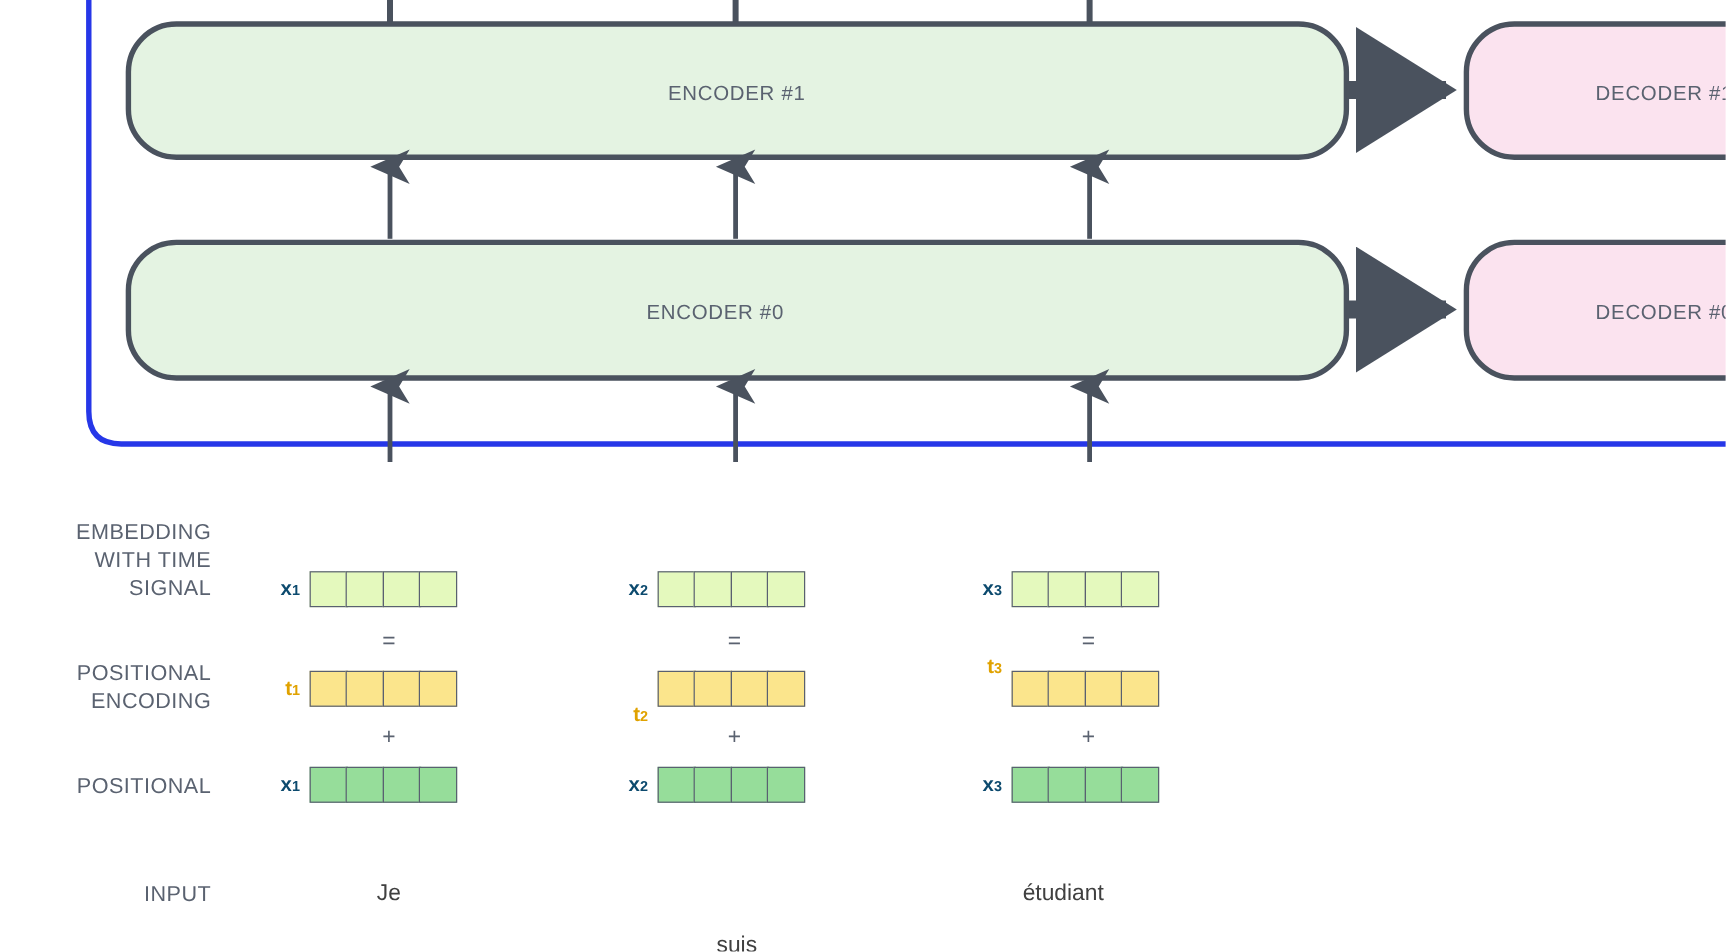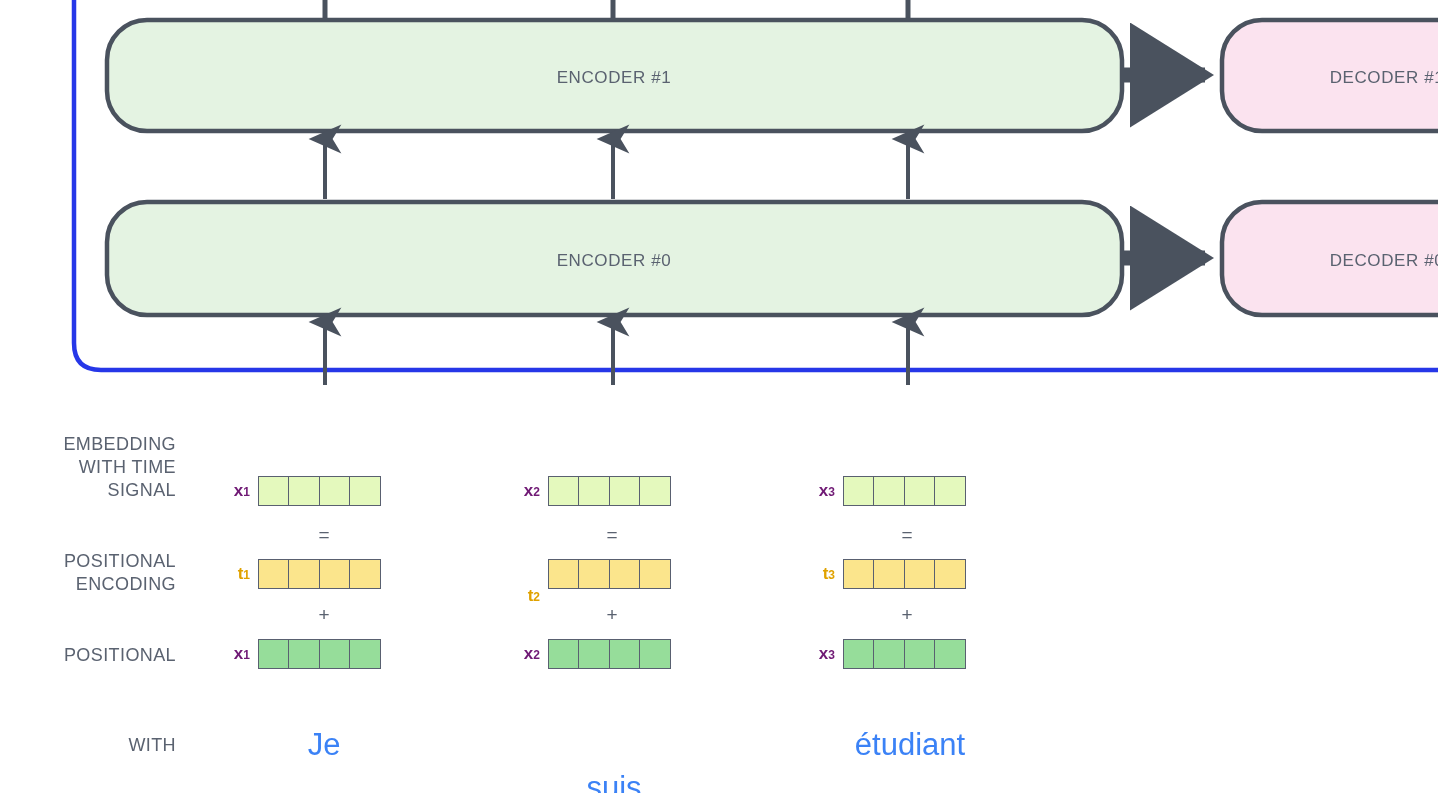--- a/index.html
+++ b/index.html
@@ -44,34 +44,34 @@
   .green .cell{background:#96dd9a;}
 
   .veclabel{
     position:absolute;
     font-size:17px;
     font-weight:bold;
     transform:translate(-100%,-50%);
     white-space:nowrap;
   }
   .veclabel .sub{font-size:12px;font-weight:bold;}
-  .lbl-green{color:#701a75;}
+  .lbl-green{color:#0c4a6e;}
   .lbl-amber{color:#e0a200;}
 
   .op{
     position:absolute;
     color:#5a6270;
     font-size:19px;
     transform:translate(-50%,-50%);
   }
 
   .word{
     position:absolute;
-    color:#3b82f6;
-    font-size:31px;
+    color:#404040;
+    font-size:19px;
     transform:translate(-50%,-50%);
     white-space:nowrap;
   }
 </style>
 </head>
 <body>
 
 <div id="stage">
 
   <svg id="vec" viewBox="0 0 1438 793" xmlns="http://www.w3.org/2000/svg">
@@ -111,31 +111,31 @@
       <line x1="613" y1="385" x2="613" y2="322"></line>
       <line x1="908" y1="385" x2="908" y2="322"></line>
     </g>
 
     <line x1="1122" y1="75" x2="1205" y2="75" stroke="#4a525e" stroke-width="15" marker-end="url(#arrowFat)"></line>
 
     <line x1="1122" y1="258" x2="1205" y2="258" stroke="#4a525e" stroke-width="15" marker-end="url(#arrowFat)"></line>
   </svg>
 
   <div class="blocklabel" style="left:614px;top:78px;">ENCODER #1</div>
-  <div class="blocklabel" style="left:614px;top:261px;">ENCODER #0</div>
+  <div class="blocklabel" style="left:596px;top:261px;">ENCODER #0</div>
   <div class="blocklabel" style="left:1387px;top:78px;">DECODER #1</div>
   <div class="blocklabel" style="left:1387px;top:261px;">DECODER #0</div>
 
   <div class="rowlabel" style="left:176px;top:573px;">POSITIONAL
 ENCODING</div>
   <div class="rowlabel" style="left:176px;top:467px;">EMBEDDING
 WITH TIME
 SIGNAL</div>
   <div class="rowlabel" style="left:176px;top:655px;">POSITIONAL</div>
-  <div class="rowlabel" style="left:176px;top:745px;">WITH</div>
+  <div class="rowlabel" style="left:176px;top:745px;">INPUT</div>
 
   <div class="veclabel lbl-green" style="left:250px;top:491px;">
     <span>x</span><span class="sub">1</span>
   </div>
   <div class="vecgroup lime" style="left:258px;top:491px;">
     <div class="cell"></div>
     <div class="cell"></div>
     <div class="cell"></div>
     <div class="cell"></div>
   </div>
@@ -197,34 +197,34 @@
   <div class="veclabel lbl-green" style="left:835px;top:491px;">
     <span>x</span><span class="sub">3</span>
   </div>
   <div class="vecgroup lime" style="left:843px;top:491px;">
     <div class="cell"></div>
     <div class="cell"></div>
     <div class="cell"></div>
     <div class="cell"></div>
   </div>
   <div class="op" style="left:907px;top:535px;">=</div>
-  <div class="veclabel lbl-amber" style="left:835px;top:574px;">
+  <div class="veclabel lbl-amber" style="left:835px;top:556px;">
     <span>t</span><span class="sub">3</span>
   </div>
   <div class="vecgroup yellow" style="left:843px;top:574px;">
     <div class="cell"></div>
     <div class="cell"></div>
     <div class="cell"></div>
     <div class="cell"></div>
   </div>
   <div class="op" style="left:907px;top:615px;">+</div>
   <div class="veclabel lbl-green" style="left:835px;top:654px;">
     <span>x</span><span class="sub">3</span>
   </div>
   <div class="vecgroup green" style="left:843px;top:654px;">
     <div class="cell"></div>
     <div class="cell"></div>
     <div class="cell"></div>
     <div class="cell"></div>
   </div>
-  <div class="word" style="left:910px;top:745px;">étudiant</div>
+  <div class="word" style="left:886px;top:745px;">étudiant</div>
 
 </div>
 
 </body></html>

